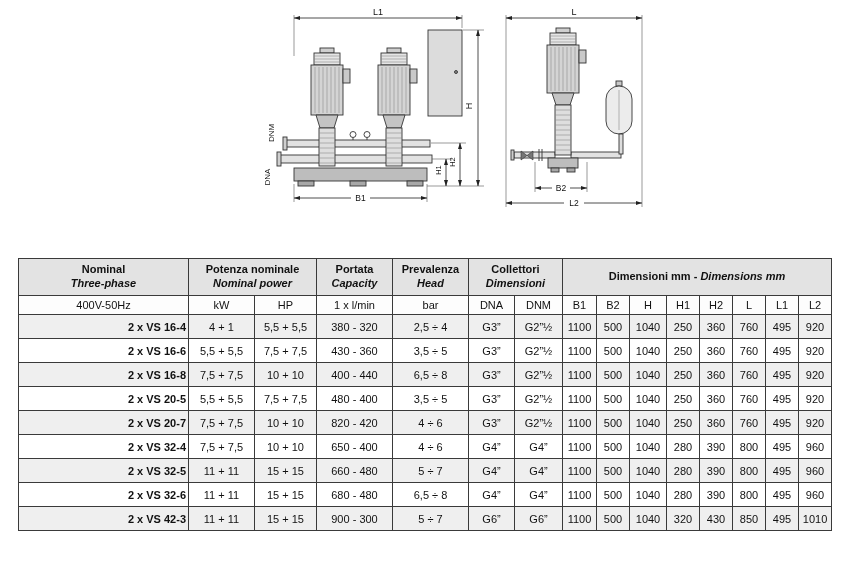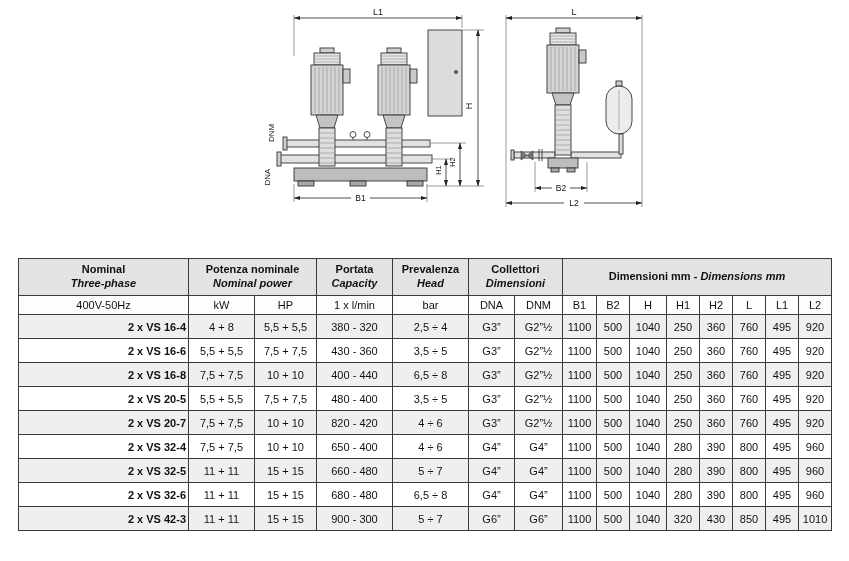--- a/index.html
+++ b/index.html
@@ -218,21 +218,21 @@
           <th>H1</th>
           <th>H2</th>
           <th>L</th>
           <th>L1</th>
           <th>L2</th>
         </tr>
       </thead>
       <tbody>
           <tr>
             <td>2 x VS 16-4</td>
-            <td>4 + 8</td>
+            <td>4 + 1</td>
             <td>5,5 + 5,5</td>
             <td>380 - 320</td>
             <td>2,5 ÷ 4</td>
             <td>G3”</td>
             <td>G2”½</td>
             <td>1100</td>
             <td>500</td>
             <td>1040</td>
             <td>250</td>
             <td>360</td>

